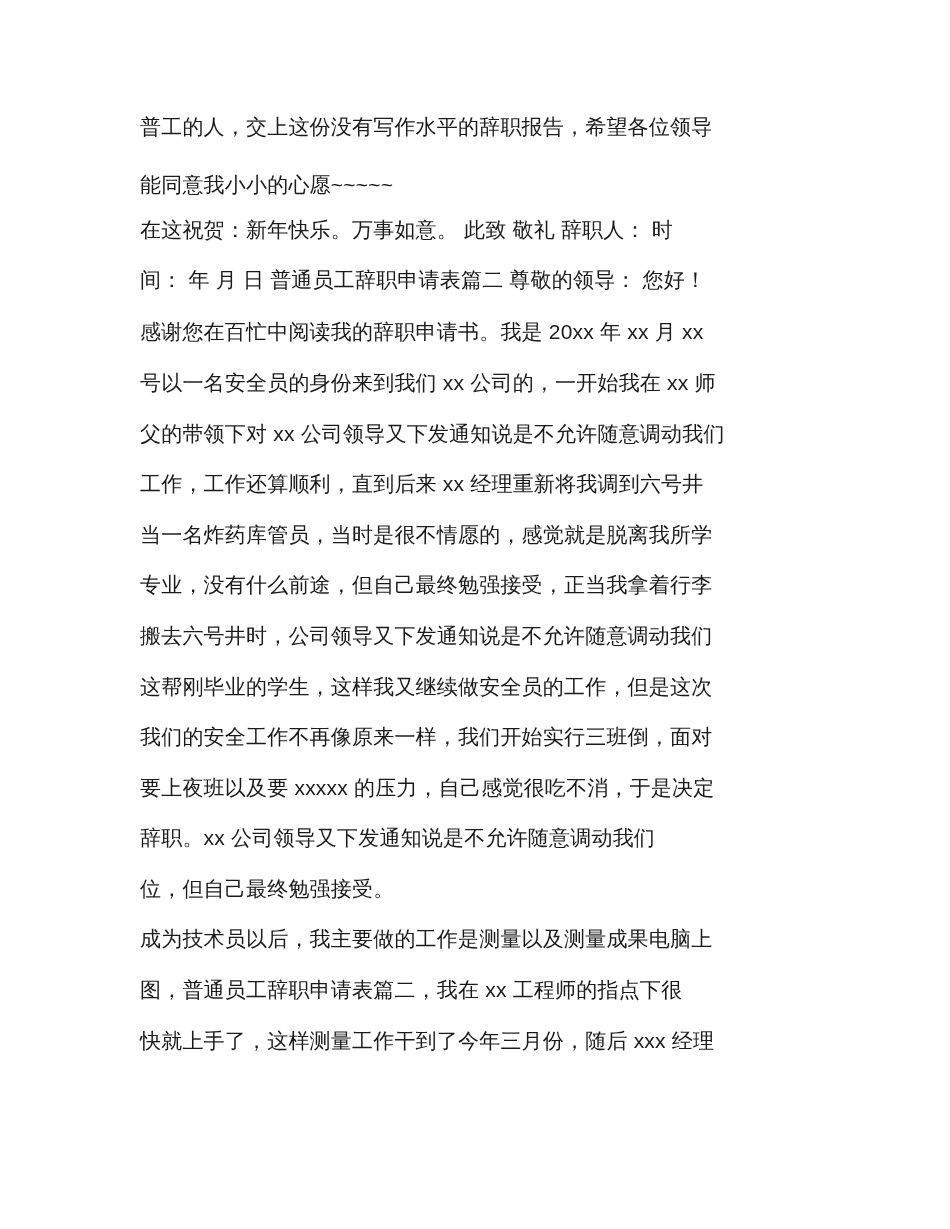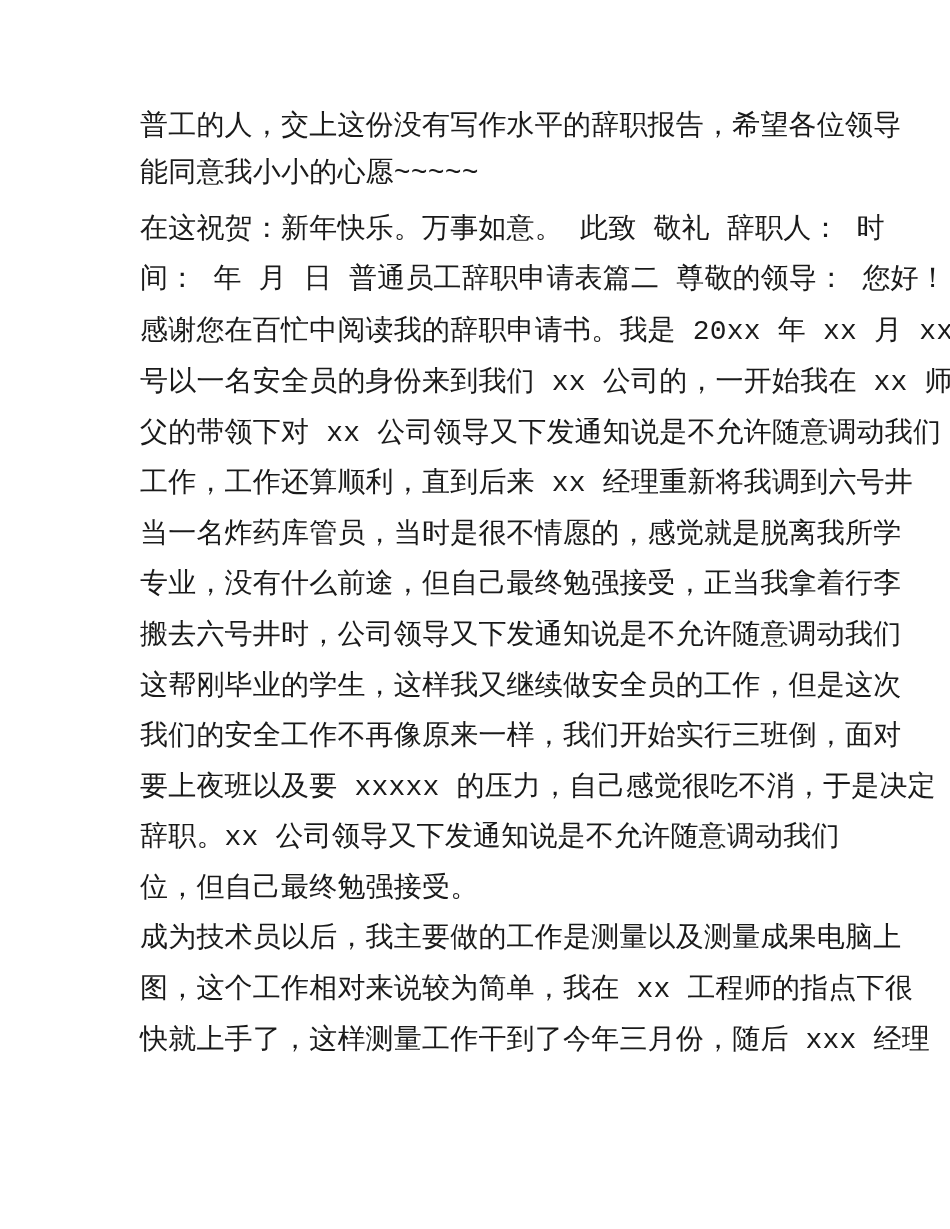--- a/index.html
+++ b/index.html
@@ -2,43 +2,43 @@
 <html><head>
 <meta charset="utf-8">
 <style>
   html, body { margin: 0; padding: 0; background: #ffffff; }
   body { width: 950px; height: 1229px; position: relative; overflow: hidden; }
   .page { position: absolute; left: 0; top: 0; width: 950px; height: 1229px; background: #fff; }
   .line {
     position: absolute;
     left: 140px;
     white-space: nowrap;
-    font-family: Liberation Mono, monospace;
-    font-size: 28px;
+    font-family: Liberation Sans, sans-serif;
+    font-size: 21px;
     line-height: 30px;
     color: #1a1a1a;
     letter-spacing: 0.2px;
   }
 </style>
 </head>
 <body>
 
 <div class="page">
   <div class="line" style="top:112px">普工的人，交上这份没有写作水平的辞职报告，希望各位领导</div>
-  <div class="line" style="top:159px">能同意我小小的心愿~~~~~</div>
+  <div class="line" style="top:170px">能同意我小小的心愿~~~~~</div>
   <div class="line" style="top:215px">在这祝贺：新年快乐。万事如意。 此致 敬礼 辞职人： 时</div>
   <div class="line" style="top:265px">间： 年 月 日 普通员工辞职申请表篇二 尊敬的领导： 您好！</div>
   <div class="line" style="top:317px">感谢您在百忙中阅读我的辞职申请书。我是 20xx 年 xx 月 xx</div>
   <div class="line" style="top:368px">号以一名安全员的身份来到我们 xx 公司的，一开始我在 xx 师</div>
   <div class="line" style="top:419px">父的带领下对 xx 公司领导又下发通知说是不允许随意调动我们</div>
   <div class="line" style="top:469px">工作，工作还算顺利，直到后来 xx 经理重新将我调到六号井</div>
   <div class="line" style="top:520px">当一名炸药库管员，当时是很不情愿的，感觉就是脱离我所学</div>
   <div class="line" style="top:570px">专业，没有什么前途，但自己最终勉强接受，正当我拿着行李</div>
   <div class="line" style="top:621px">搬去六号井时，公司领导又下发通知说是不允许随意调动我们</div>
   <div class="line" style="top:722px">我们的安全工作不再像原来一样，我们开始实行三班倒，面对</div>
   <div class="line" style="top:672px">这帮刚毕业的学生，这样我又继续做安全员的工作，但是这次</div>
   <div class="line" style="top:773px">要上夜班以及要 xxxxx 的压力，自己感觉很吃不消，于是决定</div>
   <div class="line" style="top:823px">辞职。xx 公司领导又下发通知说是不允许随意调动我们</div>
   <div class="line" style="top:874px">位，但自己最终勉强接受。</div>
   <div class="line" style="top:924px">成为技术员以后，我主要做的工作是测量以及测量成果电脑上</div>
-  <div class="line" style="top:975px">图，这个工作相对来说较为简单，我在 xx 工程师的指点下很</div>
+  <div class="line" style="top:975px">图，普通员工辞职申请表篇二，我在 xx 工程师的指点下很</div>
   <div class="line" style="top:1026px">快就上手了，这样测量工作干到了今年三月份，随后 xxx 经理</div>
 </div>
 
 </body></html>

